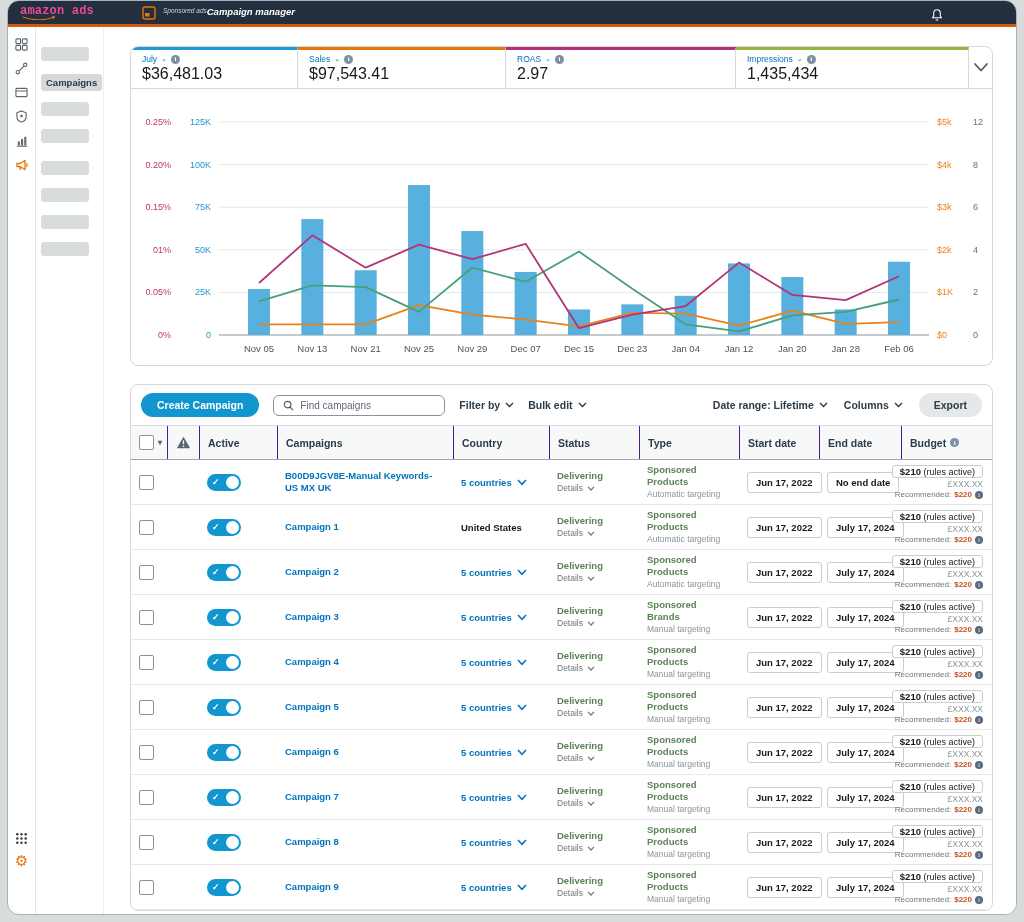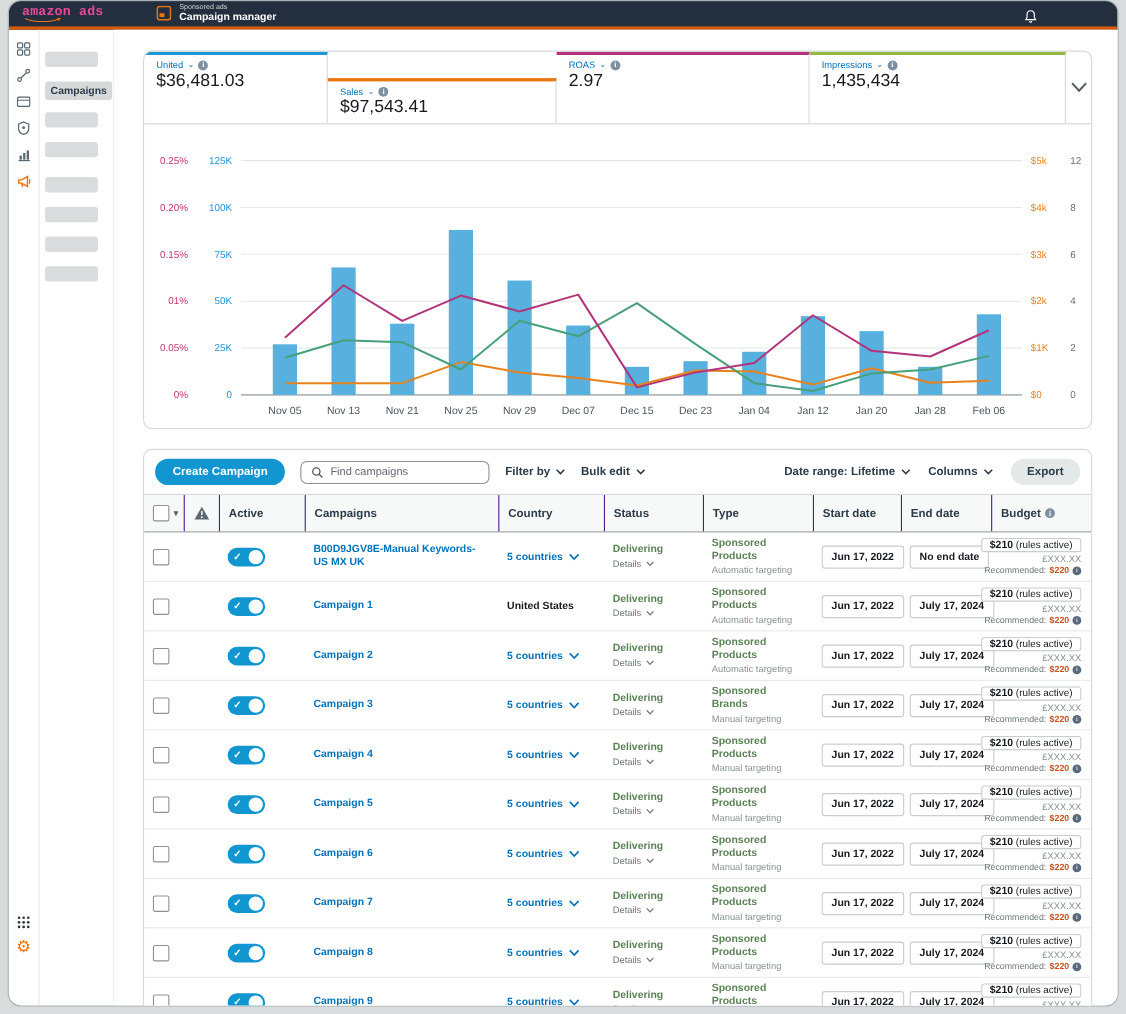--- a/index.html
+++ b/index.html
@@ -9,21 +9,21 @@
   .window { position:absolute; left:7px; top:0; width:1010px; height:915px; background:#ffffff;
             border:1px solid #a9b2b6; border-radius:12px; overflow:hidden; display:flex; flex-direction:column; }
 
   
   .topbar { height:26px; background:#232f3e; border-bottom:3px solid #d4590d; display:flex; align-items:center; flex:none; }
   .logo { margin-left:12px; display:flex; flex-direction:column; line-height:1; }
   .logo-text { color:#ec4899; font-weight:bold; font-size:12px; letter-spacing:0.2px;font-family:Liberation Mono, monospace; }
   .logo-smile { margin-left:2px; margin-top:-1px; }
   .app-block { margin-left:48px; display:flex; align-items:center; gap:7px; }
   .app-icon { width:14px; height:14px; }
-  .app-titles { display:flex; flex-direction:column; line-height:1.15; }
+  .app-titles { display:flex; flex-direction:row; line-height:1.15;font-style:italic; }
   .app-section { color:#cfd5da; font-size:6.5px; }
   .app-title { color:#fff; font-size:9.5px; font-weight:bold; }
   .topbar-right { margin-left:auto; display:flex; align-items:center; gap:13px; margin-right:14px;flex-direction:column; }
   .account-pill { background:#3c4a5c; border-radius:11px; height:20px; display:flex; align-items:center; gap:6px; padding:0 12px 0 8px; cursor:pointer; }
   .account-texts { display:flex; flex-direction:column; line-height:1.2; }
   .account-name { color:#fff; font-size:8.5px; font-weight:bold; }
   .account-sub { color:#b6bec7; font-size:6px; }
   .tb-icon { width:15px; height:15px; display:flex; align-items:center; justify-content:center; cursor:pointer; }
 
   
@@ -40,21 +40,21 @@
   .ph-bar { width:48px; height:14px; background:#d9dcdd; border-radius:3px; margin-bottom:13px; }
   .side-active { background:#d5d9da; border-radius:3px; font-size:9.5px; font-weight:bold; color:#2b3b49; padding:3px 5px; margin-bottom:11px; cursor:pointer; }
 
   
   .main { flex:1; min-width:0; padding:19px 0 0 26px; background:#fff; }
   .card { width:863px; background:#fff; border:1px solid #d5d9d9; border-radius:8px; overflow:hidden; }
 
   
   .metric-row { display:flex; border-bottom:1px solid #d5d9d9; }
   .metric { border-right:1px solid #d5d9d9; border-top:3px solid #ccc; padding:4px 11px 5px 11px; cursor:pointer; }
-  .metric:nth-child(1){ width:167px; } .metric:nth-child(2){ width:208px;margin-top:24px; }
+  .metric:nth-child(1){ width:167px; } .metric:nth-child(2){ width:208px; }
   .metric:nth-child(3){ width:230px; } .metric:nth-child(4){ width:233px; }
   .metric-label-row { display:flex; align-items:center; gap:4px; }
   .metric-label { color:#0073bb; font-size:8.5px; }
   .metric-caret { color:#0073bb; font-size:7px; }
   .info-dot { width:9px; height:9px; border-radius:50%; background:#7d8fa3; color:#fff; font-size:7px; font-weight:bold; display:inline-flex; align-items:center; justify-content:center; font-family:"Liberation Serif", serif; }
   .metric-value { font-size:16px; font-weight:normal; margin-top:1px; }
   .collapse-cell { flex:1; display:flex; align-items:center; justify-content:center; cursor:pointer; }
 
   .chart-wrap { position:relative; }
 
@@ -245,21 +245,21 @@
       <div class="ph-bar"></div>
     </div>
 
     <div class="main">
 
       <div class="card">
         <div class="metric-row" id="metric-row">
 
           <div class="metric" style="border-top-color: rgb(30, 152, 212);">
               <div class="metric-label-row">
-                <span class="metric-label">United</span>
+                <span class="metric-label">July</span>
                 <span class="metric-caret">⌄</span>
                 <span class="info-dot">i</span>
               </div>
               <div class="metric-value">$36,481.03</div>
             </div>
             <div class="metric" style="border-top-color: rgb(232, 116, 12);">
               <div class="metric-label-row">
                 <span class="metric-label">Sales</span>
                 <span class="metric-caret">⌄</span>
                 <span class="info-dot">i</span>

